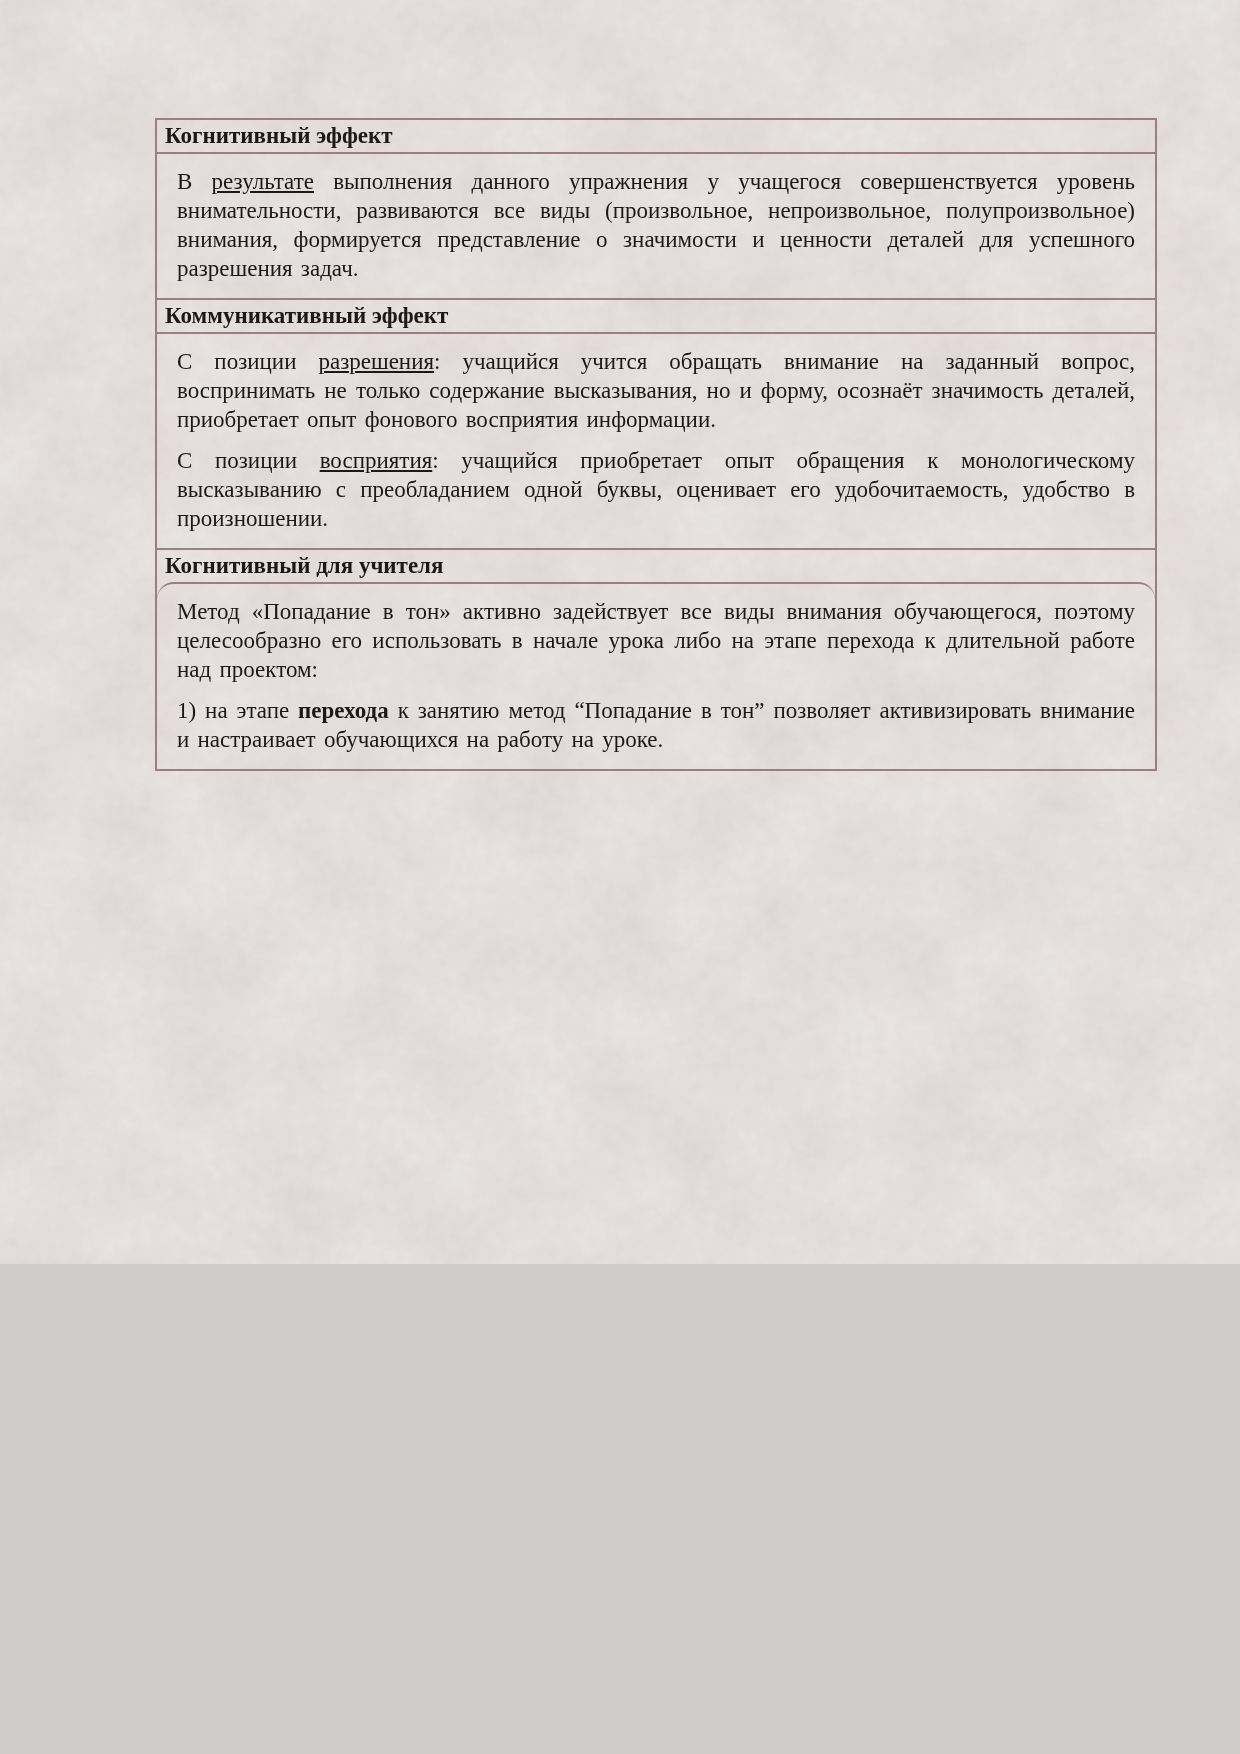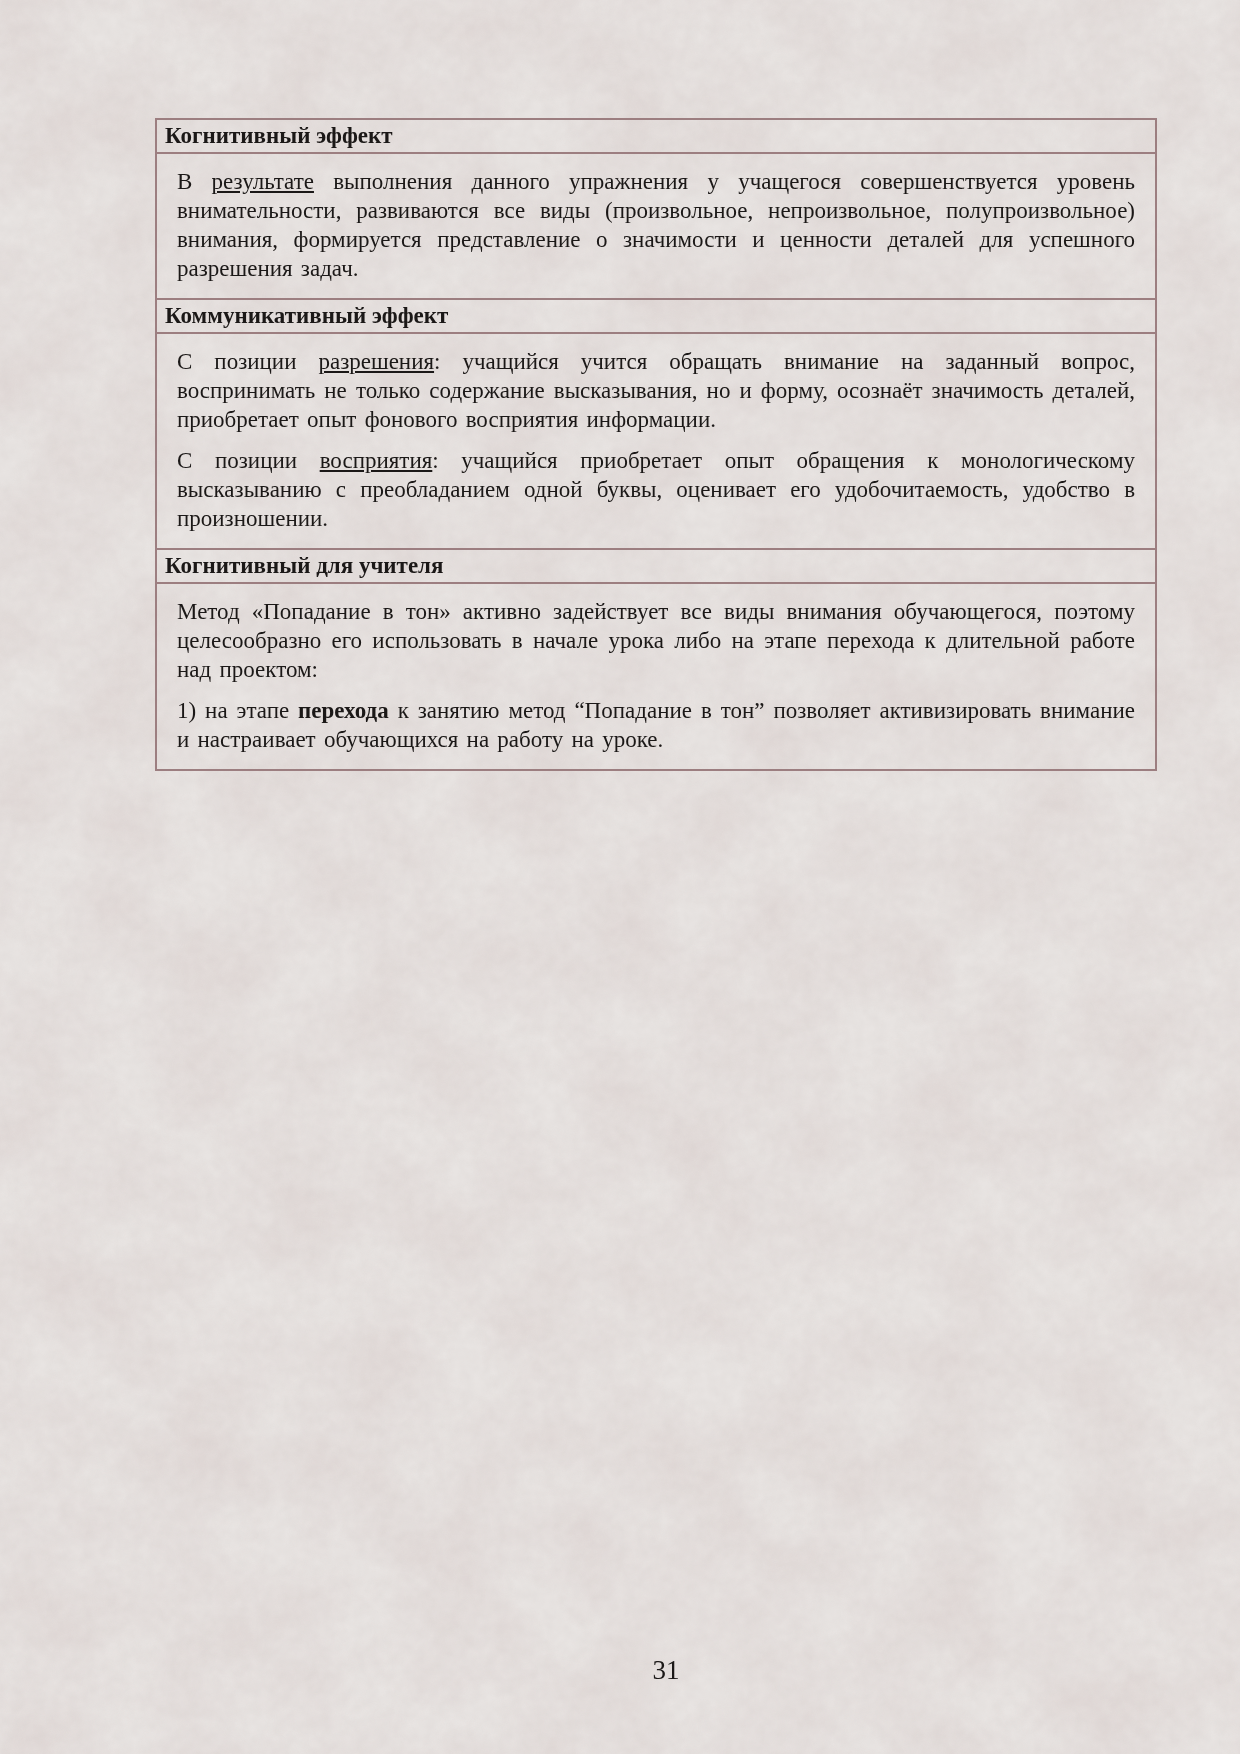--- a/index.html
+++ b/index.html
@@ -5,21 +5,21 @@
   :root{
     --paper:#e8e4e2;
     --border:#9c7e80;
     --ink:#1b1817;
   }
   *{margin:0;padding:0;box-sizing:border-box;}
   html,body{width:1240px;background:#cfcbc9;}
   body{font-family:"Liberation Serif","DejaVu Serif",serif;}
   .page{
     position:relative;
-    width:1240px;height:1754px;
+    width:1240px;height:1264px;
     background:var(--paper);
     overflow:hidden;
   }
   .texture{
     position:absolute;left:0;top:0;width:1240px;height:1754px;
     display:block;pointer-events:none;
   }
   .doc-table{
     position:absolute;
     left:155px;top:118px;width:1002px;
@@ -39,21 +39,21 @@
     line-height:29px;
     padding:1px 8px 3px 8px;
     text-align:justify;
     word-spacing:2.5px;
   }
   .row.body p{margin:12px;}
   .u{text-decoration:underline;}
   .b{font-weight:bold;}
   .min1{min-height:112px;}
   .min2{min-height:170px;}
-  .min3{min-height:143px;}
+  .min3{min-height:143px;border-radius:17px;}
   .page-number{
     position:absolute;
     left:0;top:1655px;width:100%;
     text-align:center;
     font-size:27px;
     color:var(--ink);
     margin-left:46px;
   }
 </style>
 </head>

